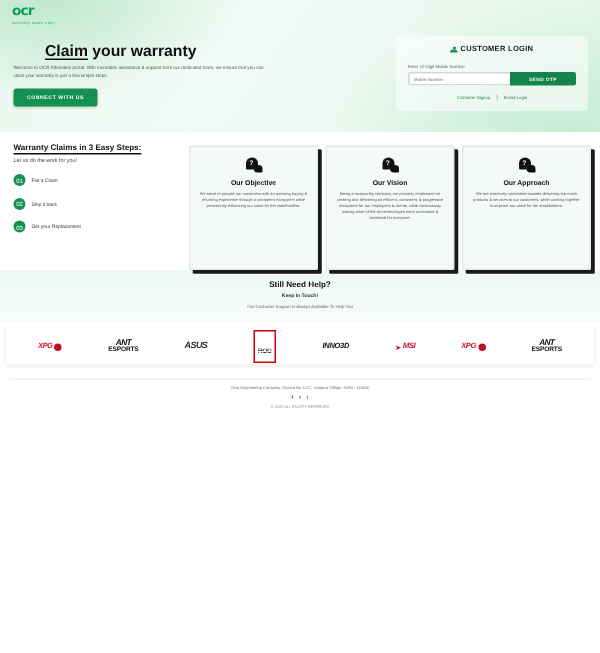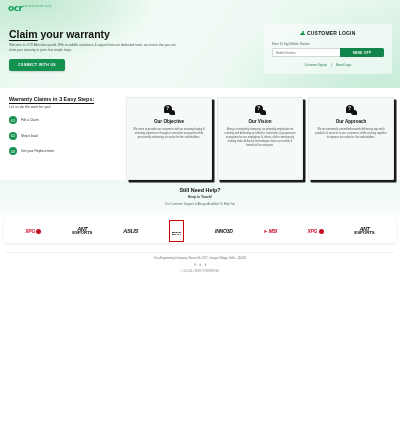--- a/index.html
+++ b/index.html
@@ -14,30 +14,30 @@
   
   .hero {
     position: relative;
     height: 88px;
     background:
       radial-gradient(ellipse 180px 90px at 8% 0%, #bfe8cf 0%, rgba(191,232,207,0) 70%),
       radial-gradient(ellipse 220px 120px at 95% 100%, #c7ecd8 0%, rgba(199,236,216,0) 72%),
       linear-gradient(125deg, #e8f7ee 0%, #f2fbf6 40%, #eaf8f0 70%, #dff3e8 100%);
     overflow: hidden;
   }
-  .logo { position:absolute; left:8px; top:4px; display:flex; flex-direction:row; }
+  .logo { position:absolute; left:8px; top:4px; display:flex; flex-direction:column; }
   .logo-mark {
     font-size: 9px; font-weight: bold; letter-spacing:-0.5px;
     color:#0f9d58; line-height:9px;
     font-family:"DejaVu Sans", sans-serif;
   }
   .logo-sub { font-size:2.6px; color:#3aa86c; letter-spacing:0.3px; line-height:4px; margin-top:0.5px;}
 
   .hero-left { position:absolute; left:9px; top:28px; width:180px; }
-  .hero-title { font-size:10.5px; color:#111; font-weight:bold; line-height:12px; }
+  .hero-title { font-size:10.5px; color:#111; font-weight:bold; line-height:12px;margin-left:21px; }
   .hero-title .uline { text-decoration: underline; text-decoration-thickness:0.7px; text-underline-offset:1.5px;}
   .hero-sub { margin-top:3px; font-size:3.1px; color:#4a5a52; line-height:4.6px; width:172px; }
   .cta {
     margin-top:7px; display:inline-block;
     background:#15914f; color:#fff;
     font-size:3.4px; font-weight:bold; letter-spacing:0.4px;
     padding:4px 9px; border-radius:2px; border:none; cursor:pointer;
     box-shadow:0 1px 2px rgba(0,0,0,.15);
   }
 

